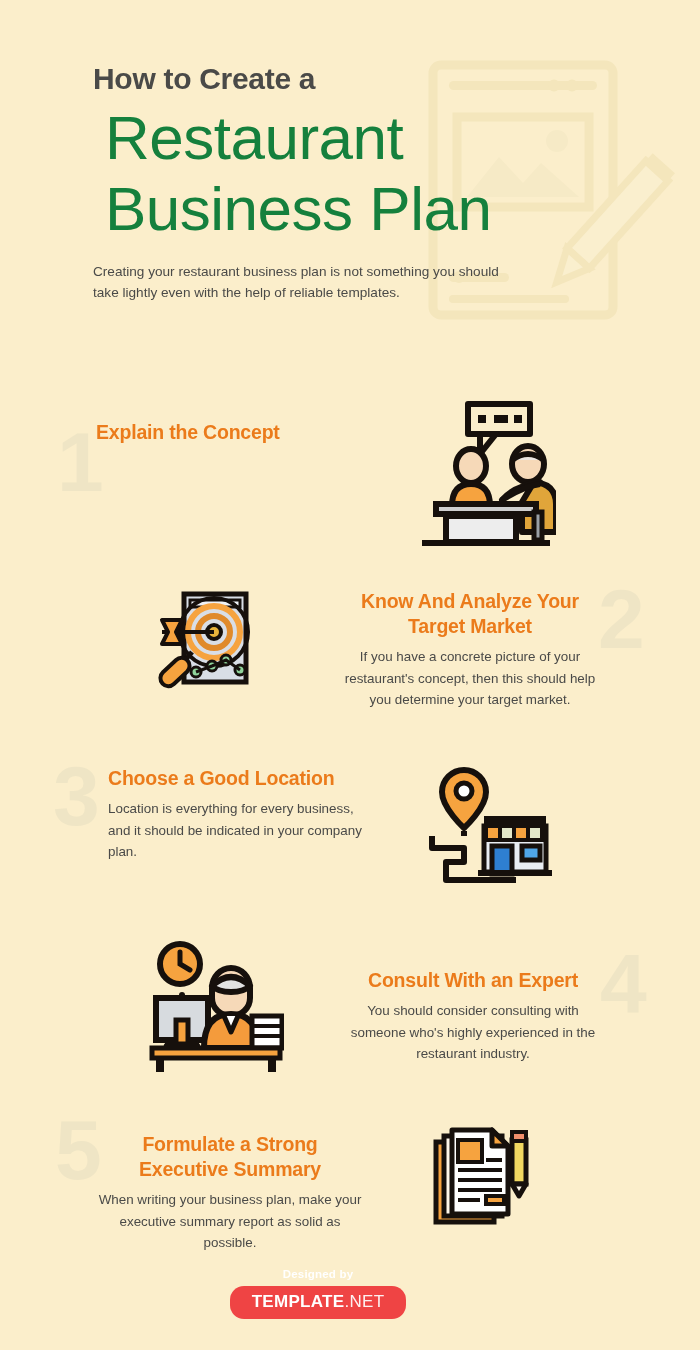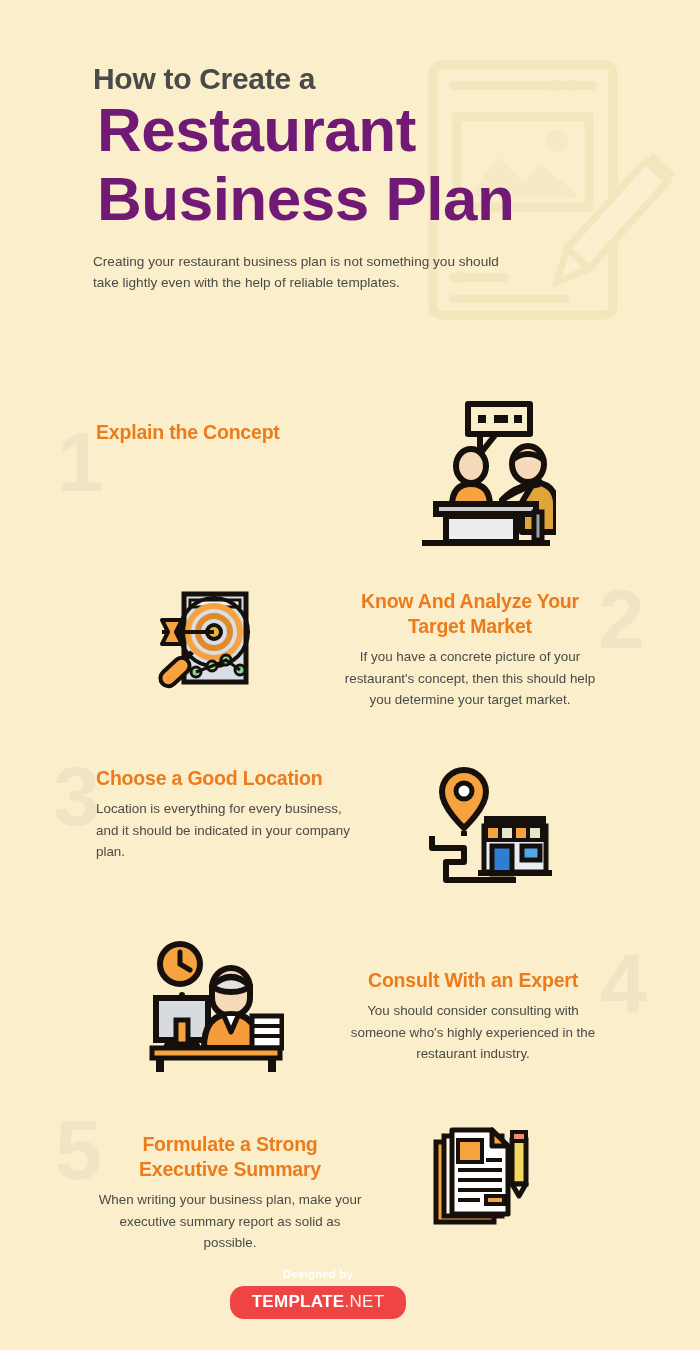--- a/index.html
+++ b/index.html
@@ -14,22 +14,22 @@
   
   .watermark{position:absolute;top:55px;left:415px;width:275px;height:275px;pointer-events:none;}
 
   
   .header{position:absolute;left:93px;top:62px;width:540px;}
   .kicker{
     font-size:30px;font-weight:700;color:#4A4A48;letter-spacing:-.3px;
     line-height:1.12;margin:0 0 4px 0;
   }
   .title-line{
-    font-size:62px;font-weight:bold;color:#701a75;letter-spacing:-0.5px;
-    line-height:.96;margin:4px;white-space:nowrap;
+    font-size:62px;font-weight:normal;color:#15803d;letter-spacing:-0.5px;
+    line-height:.96;margin:12px;white-space:nowrap;
   }
   .title-line.l2{margin-top:10px;}
   .subtitle{
     margin-top:22px;width:430px;
     font-size:13.6px;line-height:1.55;color:#4A4A48;font-weight:400;
   }
 
   
   .step{position:absolute;width:700px;}
   .step .art{position:absolute;}
@@ -54,21 +54,21 @@
   #step1 .txt{left:96px;top:22px;}
   #step1 .bignum{left:57px;top:30px;}
   #step1 .art{left:416px;top:0px;}
 
   #step2{top:575px;}
   #step2 .txt{left:334px;top:14px;width:272px;}
   #step2 .bignum{left:598px;top:10px;}
   #step2 .art{left:152px;top:5px;}
 
   #step3{top:752px;}
-  #step3 .txt{left:96px;top:14px;}
+  #step3 .txt{left:108px;top:14px;}
   #step3 .bignum{left:53px;top:10px;}
   #step3 .art{left:420px;top:10px;}
 
   #step4{top:940px;}
   #step4 .txt{left:340px;top:28px;width:266px;}
   #step4 .bignum{left:600px;top:10px;}
   #step4 .art{left:148px;top:0px;}
 
   #step5{top:1106px;}
   #step5 .txt{left:96px;top:26px;text-align:center;}

